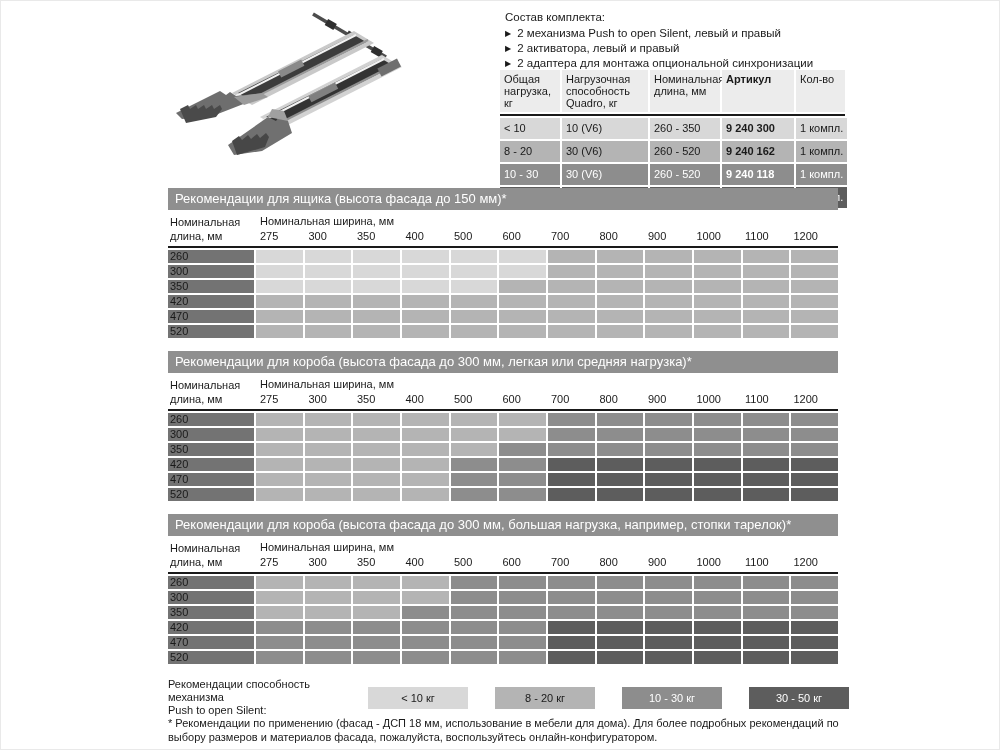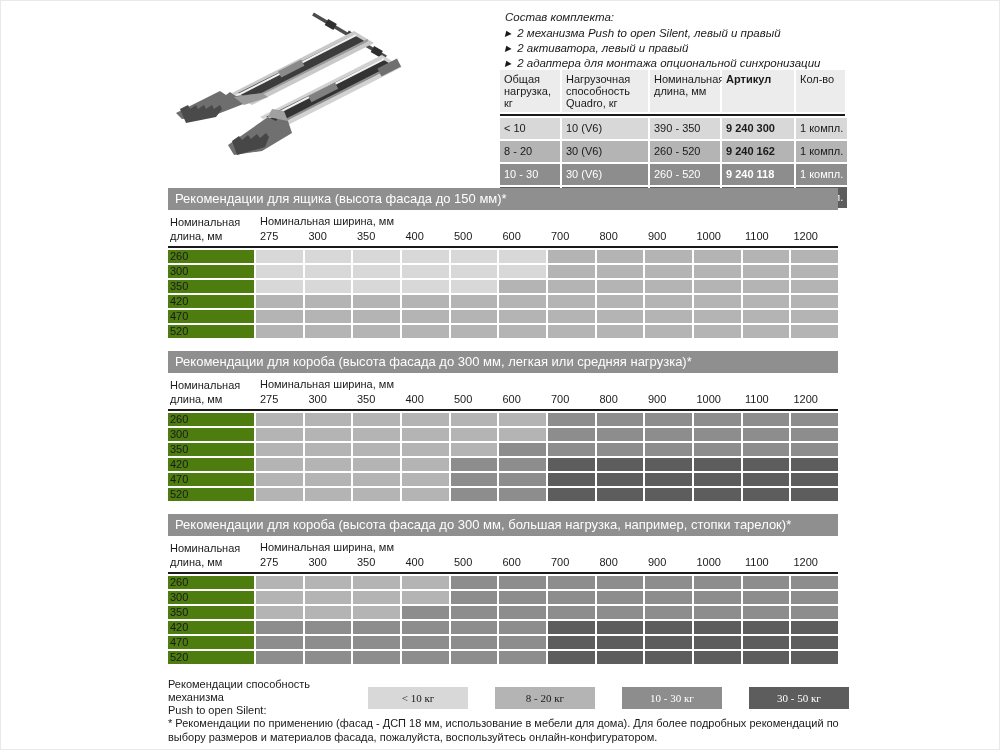--- a/index.html
+++ b/index.html
@@ -4,21 +4,21 @@
 <style>
   * { margin:0; padding:0; box-sizing:border-box; }
   html,body { width:1000px; height:750px; overflow:hidden; }
   body { background:#fff; font-family:"Liberation Sans",sans-serif; color:#1a1a1a; position:relative; }
   .frame { position:absolute; inset:0; border:1px solid #e9e9e9; }
 
   
   .illustration { position:absolute; left:150px; top:5px; width:360px; height:175px; }
 
   
-  .kit { position:absolute; left:505px; top:10px; width:345px; font-size:11.5px; line-height:15px;font-style:italic; }
+  .kit { position:absolute; left:505px; top:10px; width:345px; font-size:11.5px; line-height:15px; }
   .kit-title { margin-bottom:1px; }
   .kit-item { display:flex; }
   .kit-item .bullet { font-size:8px; line-height:15px; margin-right:6px; }
 
   
   .art-table { position:absolute; left:500px; top:70px; width:345px; font-size:11px; }
   .art-head { display:grid; grid-template-columns:60px 86px 70px 72px 1fr; gap:2px;
               border-bottom:2px solid #1a1a1a; padding-bottom:2px; }
   .art-hcell { background:#ececec; padding:3px 4px; line-height:12px; min-height:40px; }
   .art-hcell.bold { font-weight:bold; }
@@ -30,28 +30,28 @@
   .mtable { position:absolute; left:168px; width:670px; }
   .mtitle { height:22px; background:#8f8f8f; color:#fff; font-size:13px; line-height:22px; padding-left:7px;
             white-space:nowrap; }
   .mheader { display:flex; margin-top:3px; border-bottom:2px solid #1a1a1a; padding-bottom:1px; }
   .mrowaxis { width:88px; font-size:11px; line-height:14px; padding:2px 6px 2px 2px; }
   .mcolarea { flex:1; margin-left:2px; }
   .mcolaxis { font-size:11px; padding:2px 0 2px 2px; }
   .mcols { display:grid; grid-template-columns:repeat(12,1fr); gap:2px; font-size:11px; }
   .mcols div { padding:1px 0 2px 2px; }
   .mrow { display:flex; gap:2px; margin-top:2px; height:13px; }
-  .mlabel { width:86px; background:#4d7c0f; font-size:11px; line-height:13px; padding-left:2px; }
+  .mlabel { width:86px; background:#737373; font-size:11px; line-height:13px; padding-left:2px; }
   .mcells { flex:1; display:grid; grid-template-columns:repeat(12,1fr); gap:2px; }
   .mcell { height:13px; }
 
   
   .legend { position:absolute; left:168px; top:678px; width:672px; display:flex; align-items:center; }
   .legend-label { flex:0 0 200px; font-size:11px; line-height:13px; }
-  .swatch { flex:0 0 100px; height:22px; line-height:22px; text-align:center; font-size:11px;font-family:Liberation Serif, serif; }
+  .swatch { flex:0 0 100px; height:22px; line-height:22px; text-align:center; font-size:11px; }
   .swatch + .swatch { margin-left:27px; }
 
   
   .footnote { position:absolute; left:168px; top:716px; width:678px; font-size:11px; line-height:14px; }
 </style>
 </head>
 <body>
 
 <div class="frame"></div>
 
@@ -119,21 +119,21 @@
     <div class="art-hcell">Общая нагрузка, кг</div>
     <div class="art-hcell">Нагрузочная способность Quadro, кг</div>
     <div class="art-hcell">Номинальная длина, мм</div>
     <div class="art-hcell bold">Артикул</div>
     <div class="art-hcell">Кол-во</div>
   </div>
   <div>
       <div class="art-row">
         <div class="art-cell" style="background: rgb(216, 216, 216); color: rgb(26, 26, 26);">&lt; 10</div>
         <div class="art-cell" style="background: rgb(216, 216, 216); color: rgb(26, 26, 26);">10 (V6)</div>
-        <div class="art-cell" style="background: rgb(216, 216, 216); color: rgb(26, 26, 26);">390 - 350</div>
+        <div class="art-cell" style="background: rgb(216, 216, 216); color: rgb(26, 26, 26);">260 - 350</div>
         <div class="art-cell art-article" style="background: rgb(216, 216, 216); color: rgb(26, 26, 26);">9 240 300</div>
         <div class="art-cell" style="background: rgb(216, 216, 216); color: rgb(26, 26, 26);">1 компл.</div>
       </div>
       <div class="art-row">
         <div class="art-cell" style="background: rgb(180, 180, 180); color: rgb(26, 26, 26);">8 - 20</div>
         <div class="art-cell" style="background: rgb(180, 180, 180); color: rgb(26, 26, 26);">30 (V6)</div>
         <div class="art-cell" style="background: rgb(180, 180, 180); color: rgb(26, 26, 26);">260 - 520</div>
         <div class="art-cell art-article" style="background: rgb(180, 180, 180); color: rgb(26, 26, 26);">9 240 162</div>
         <div class="art-cell" style="background: rgb(180, 180, 180); color: rgb(26, 26, 26);">1 компл.</div>
       </div>

